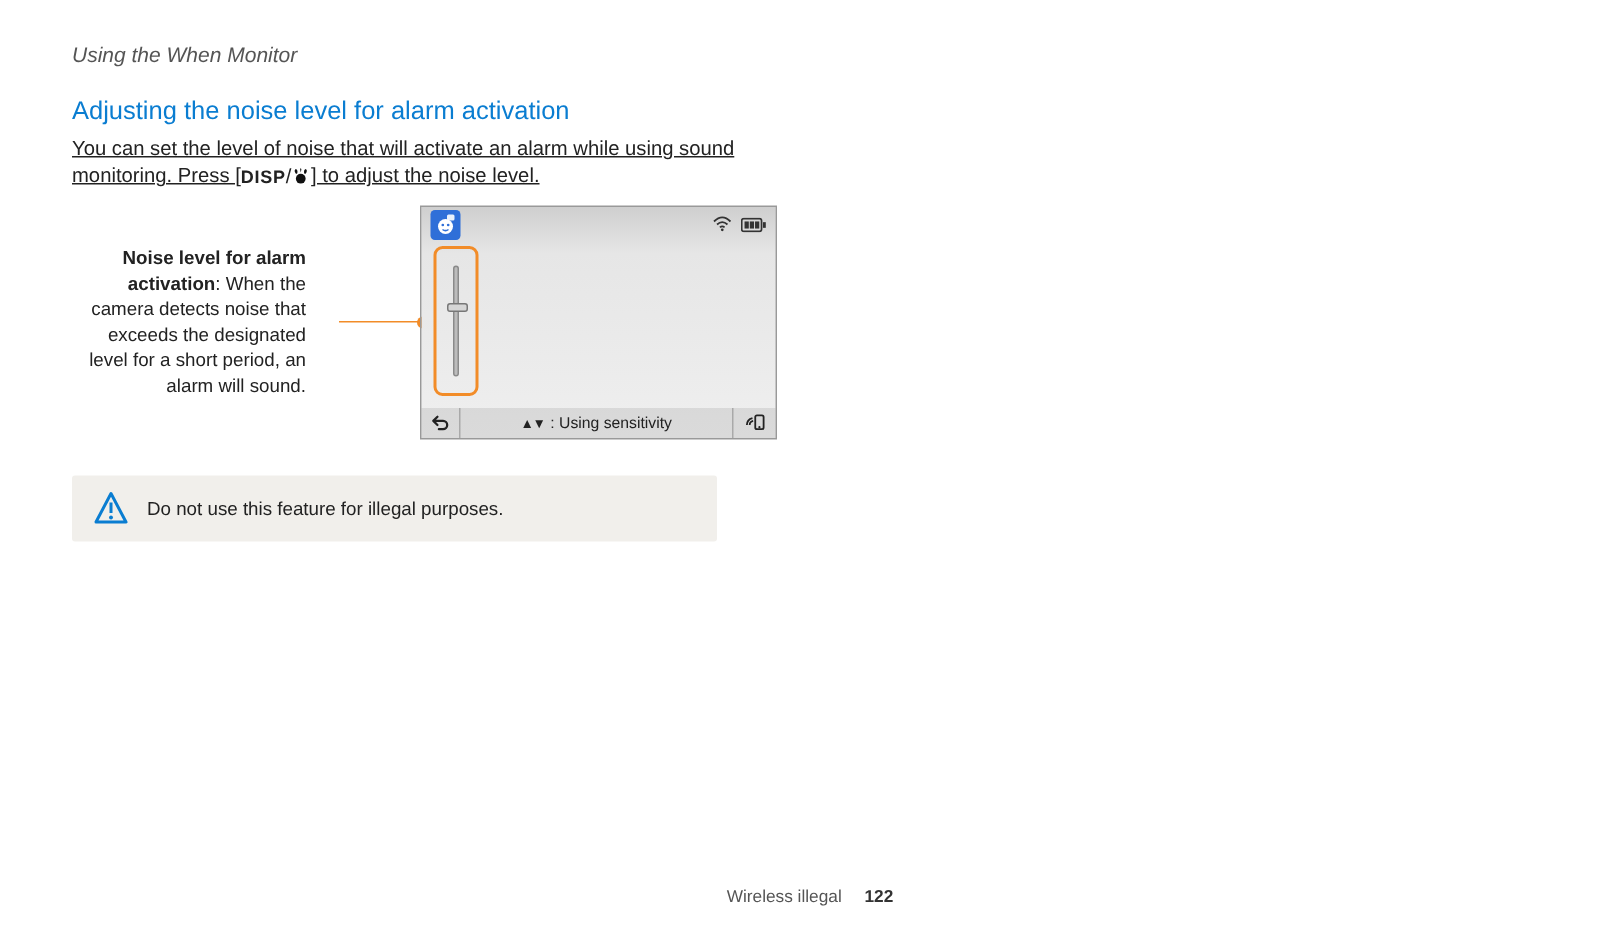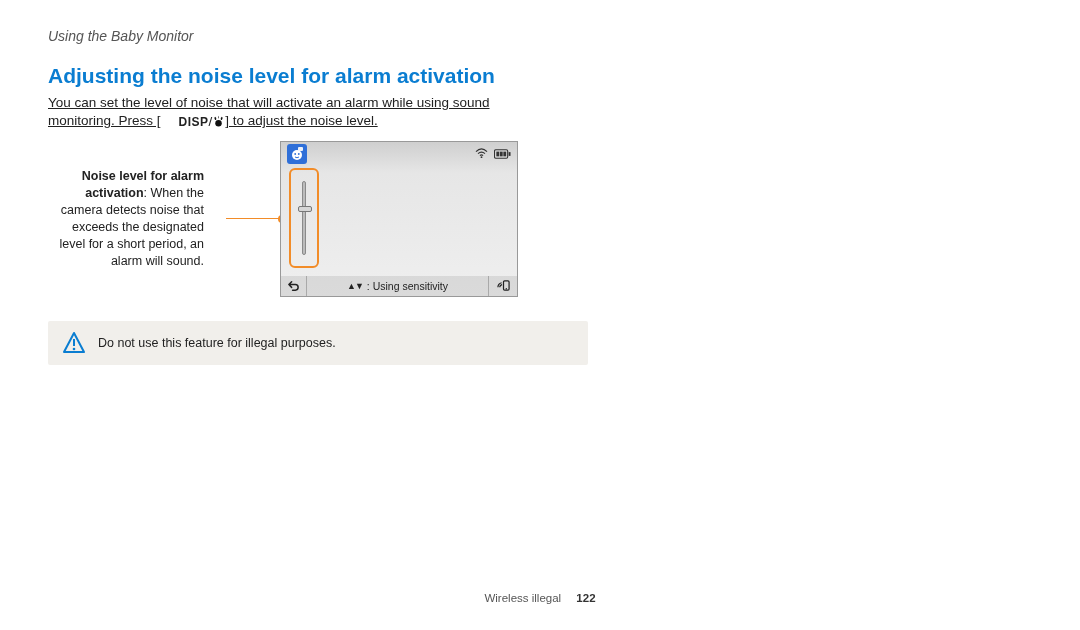--- a/index.html
+++ b/index.html
@@ -14,39 +14,39 @@
   .page {
     padding: 28px 48px 0 48px;
   }
   .breadcrumb {
     font-size: 14px;
     color: #555;
     font-style: italic;
     margin-bottom: 20px;
   }
   .section-title {
-    font-size: 21px;
-    font-weight: 700;
+    font-size: 17px;
+    font-weight: 400;
     color: #0a7dd1;
     margin-bottom: 6px;
   }
   .section-desc {
     font-size: 13.5px;
     line-height: 1.35;
     color: #222;
     max-width: 500px;
     margin-bottom: 6px;
     text-decoration: underline;
   }
   .disp-btn {
     display: inline-flex;
     align-items: center;
     vertical-align: middle;
   }
-  .disp-text { font-weight: 700; font-size: 12px; letter-spacing: 0.5px; padding-left: 18px; }
+  .disp-text { font-weight: 700; font-size: 12px; letter-spacing: 0.5px; }
   .macro-icon {
     display: inline-block;
     width: 13px; height: 13px;
     vertical-align: middle;
   }
 
   .figure-row {
     display: flex;
     align-items: center;
     margin-top: 10px;
@@ -162,41 +162,41 @@
   .arrows { font-size: 9px; letter-spacing: -1px; }
 
   .warning-box {
     margin-top: 24px;
     display: flex;
     align-items: center;
     gap: 12px;
     background: #f1efeb;
     padding: 10px 14px;
     border-radius: 2px;
-    width: 540px;
+    width: 430px;
   }
   .warning-text { font-size: 12.5px; color: #222; }
 
   .footer {
     position: absolute;
     bottom: 26px;
     left: 0; right: 0;
     text-align: center;
     font-size: 11.5px;
     color: #555;
   }
   .footer .pn { font-weight: 700; color: #333; margin-left: 12px; }
 
   svg { display: block; }
 </style>
 </head>
 <body>
 
 <div class="page">
-  <div class="breadcrumb">Using the Baby Monitor</div>
+  <div class="breadcrumb">Using the When Monitor</div>
 
   <div class="section-title">Adjusting the noise level for alarm activation</div>
 
   <p class="section-desc">
     <span>You can set the level of noise that will activate an alarm while using sound monitoring. Press [</span><span class="disp-btn">
         <span class="disp-text">DISP</span>
         <span>/</span>
         <span class="macro-icon">
           <svg viewBox="0 0 16 16" width="13" height="13">
             <circle cx="8" cy="10" r="4" fill="#111"></circle>

